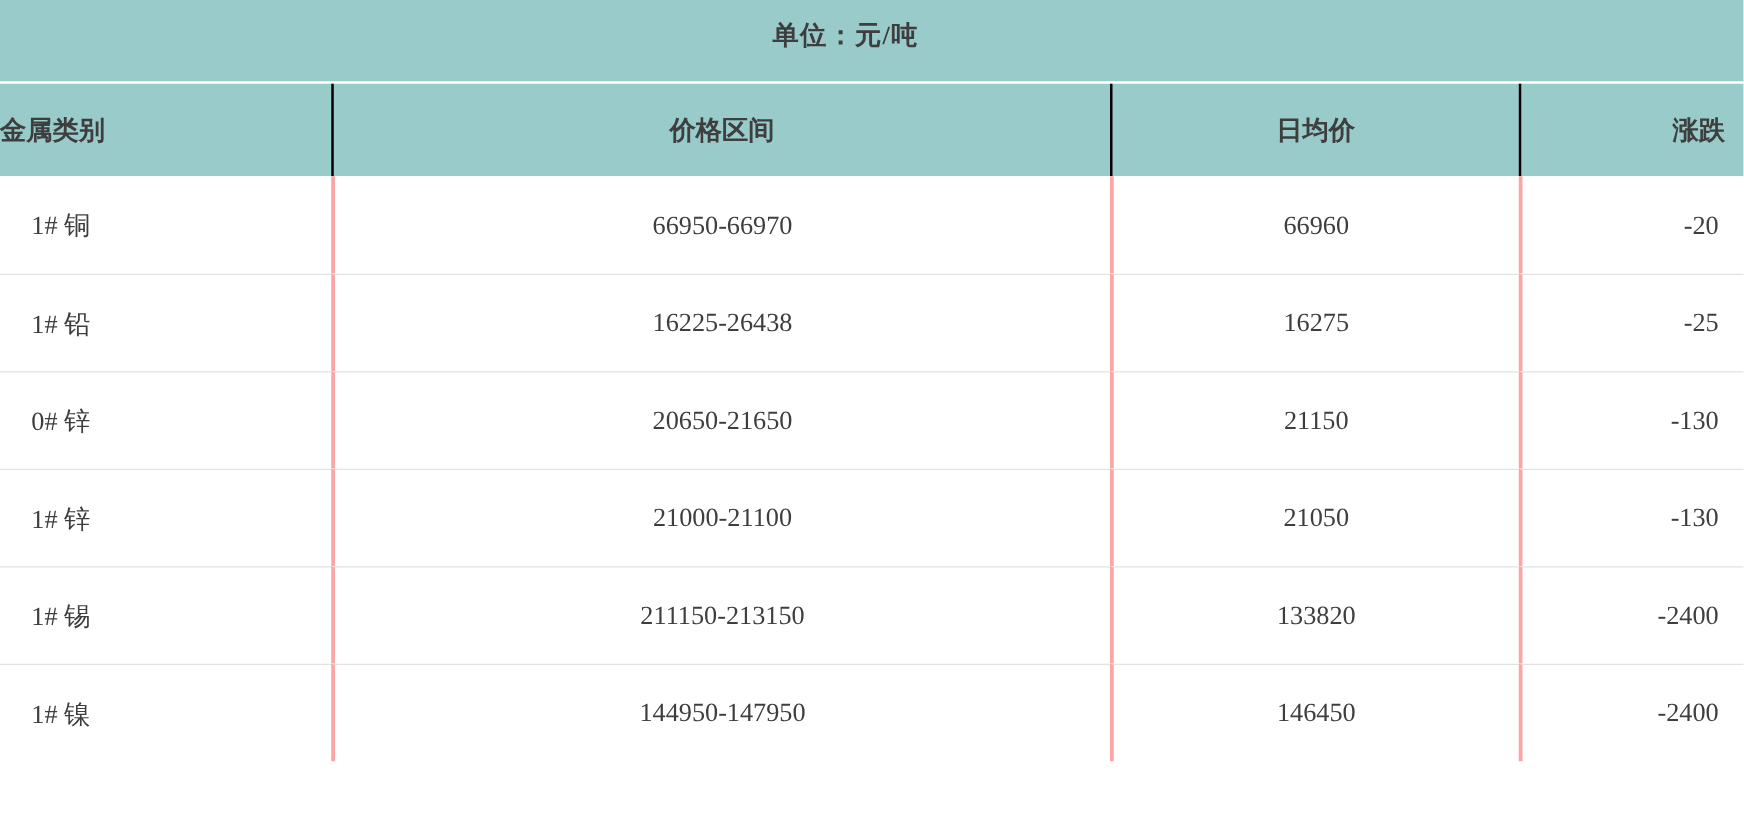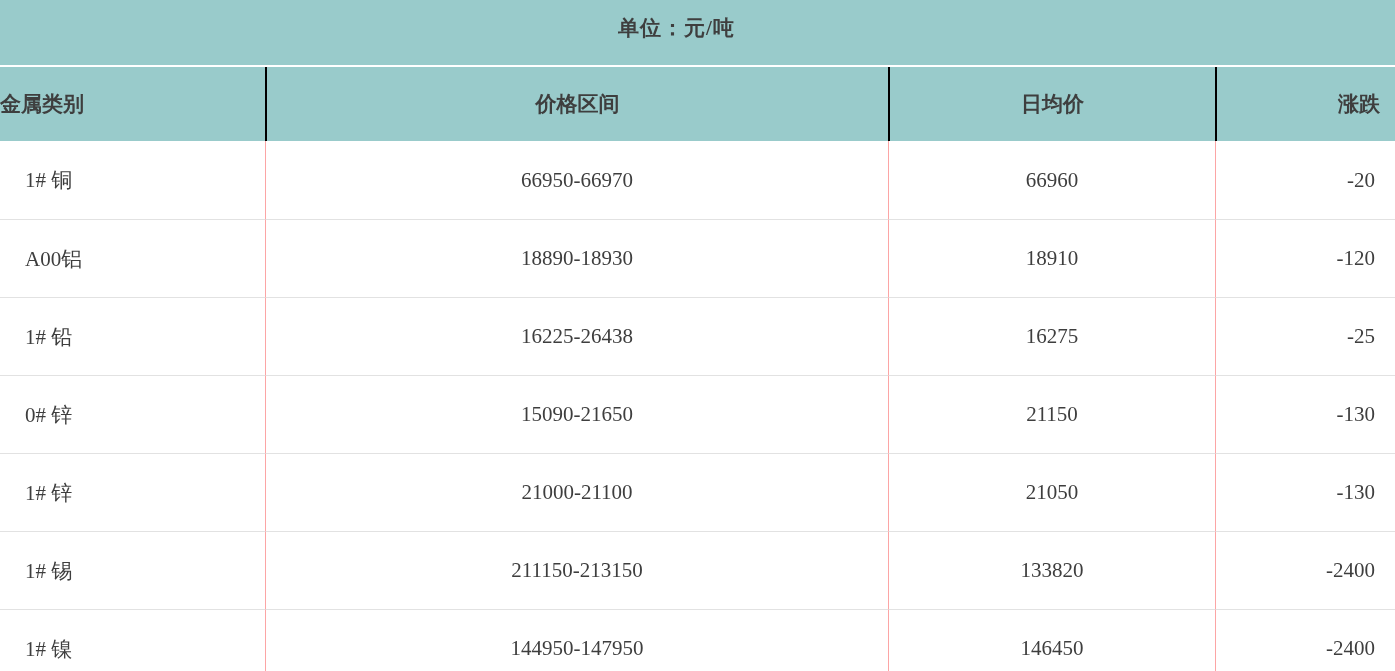--- a/index.html
+++ b/index.html
@@ -21,21 +21,21 @@
   col.c1 { width:265px; } col.c2 { width:623px; }
   col.c3 { width:327px; } col.c4 { width:180px; }
   thead th {
     background:#99cbcb; height:74px;
     font-size:21px; font-weight:bold; color:#3e3e3e;
     border-left:2px solid #000000;
   }
   thead th:first-child { border-left:none; }
   tbody td {
     height:78px; font-size:21px; color:#3e3e3e; background:#ffffff;
-    border-left:1px solid #fca5a5;
+    border-left:3px solid #fca5a5;
   }
   tbody td:first-child { border-left:none;margin-top:24px; }
   tbody tr + tr td { border-top:1px solid #e2e2e2; height:78px; }
   .al { text-align:left; }
   th.al { }
   td.al { padding-left:25px; }
   .ac { text-align:center; }
   .ar { text-align:right; }
   th.ar { padding-right:15px; }
   td.ar { padding-right:20px; }
@@ -65,34 +65,28 @@
       </tr>
     </thead>
     <tbody>
       <tr>
         <td class="al">1# 铜</td>
         <td class="ac">66950-66970</td>
         <td class="ac">66960</td>
         <td class="ar">-20</td>
       </tr>
       <tr>
-        <td class="al">A00铝</td>
-        <td class="ac">18890-18930</td>
-        <td class="ac">18910</td>
-        <td class="ar">-120</td>
-      </tr>
-      <tr>
         <td class="al">1# 铅</td>
         <td class="ac">16225-26438</td>
         <td class="ac">16275</td>
         <td class="ar">-25</td>
       </tr>
       <tr>
         <td class="al">0# 锌</td>
-        <td class="ac">15090-21650</td>
+        <td class="ac">20650-21650</td>
         <td class="ac">21150</td>
         <td class="ar">-130</td>
       </tr>
       <tr>
         <td class="al">1# 锌</td>
         <td class="ac">21000-21100</td>
         <td class="ac">21050</td>
         <td class="ar">-130</td>
       </tr>
       <tr>

